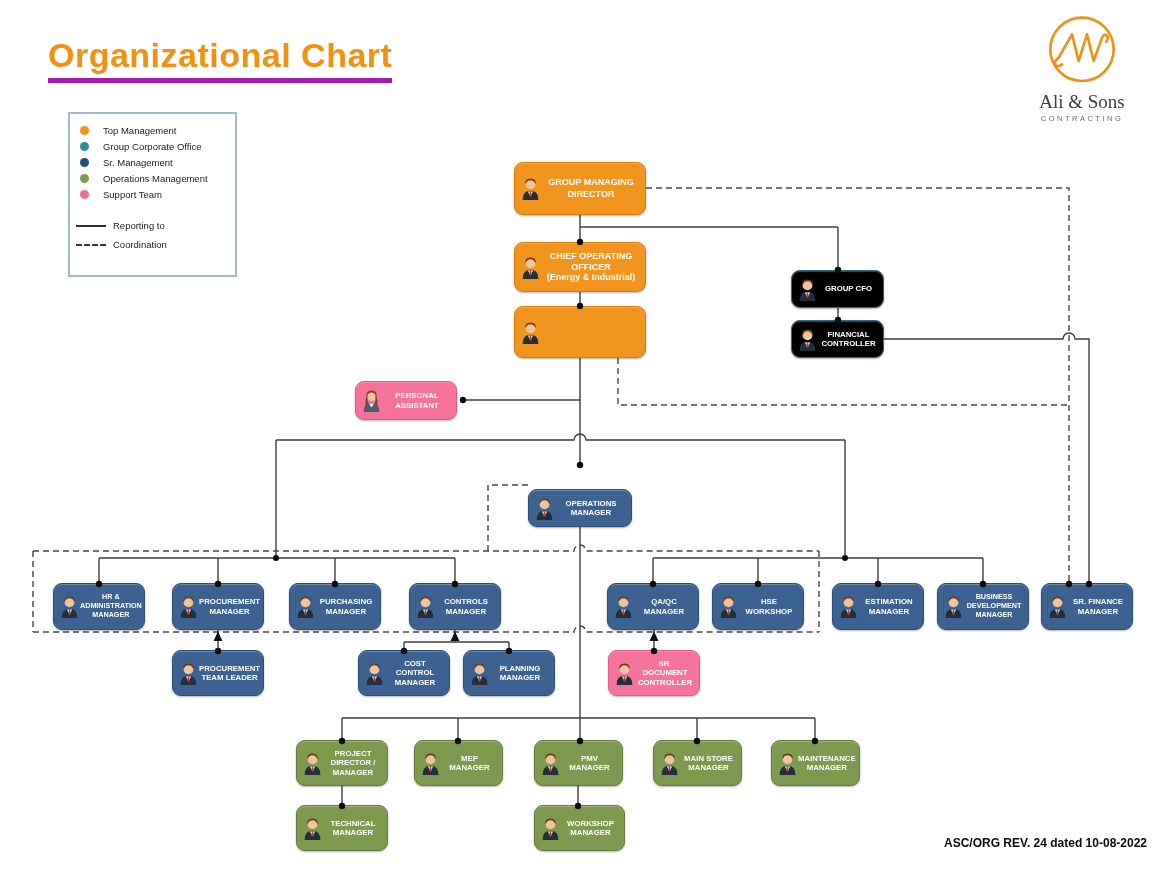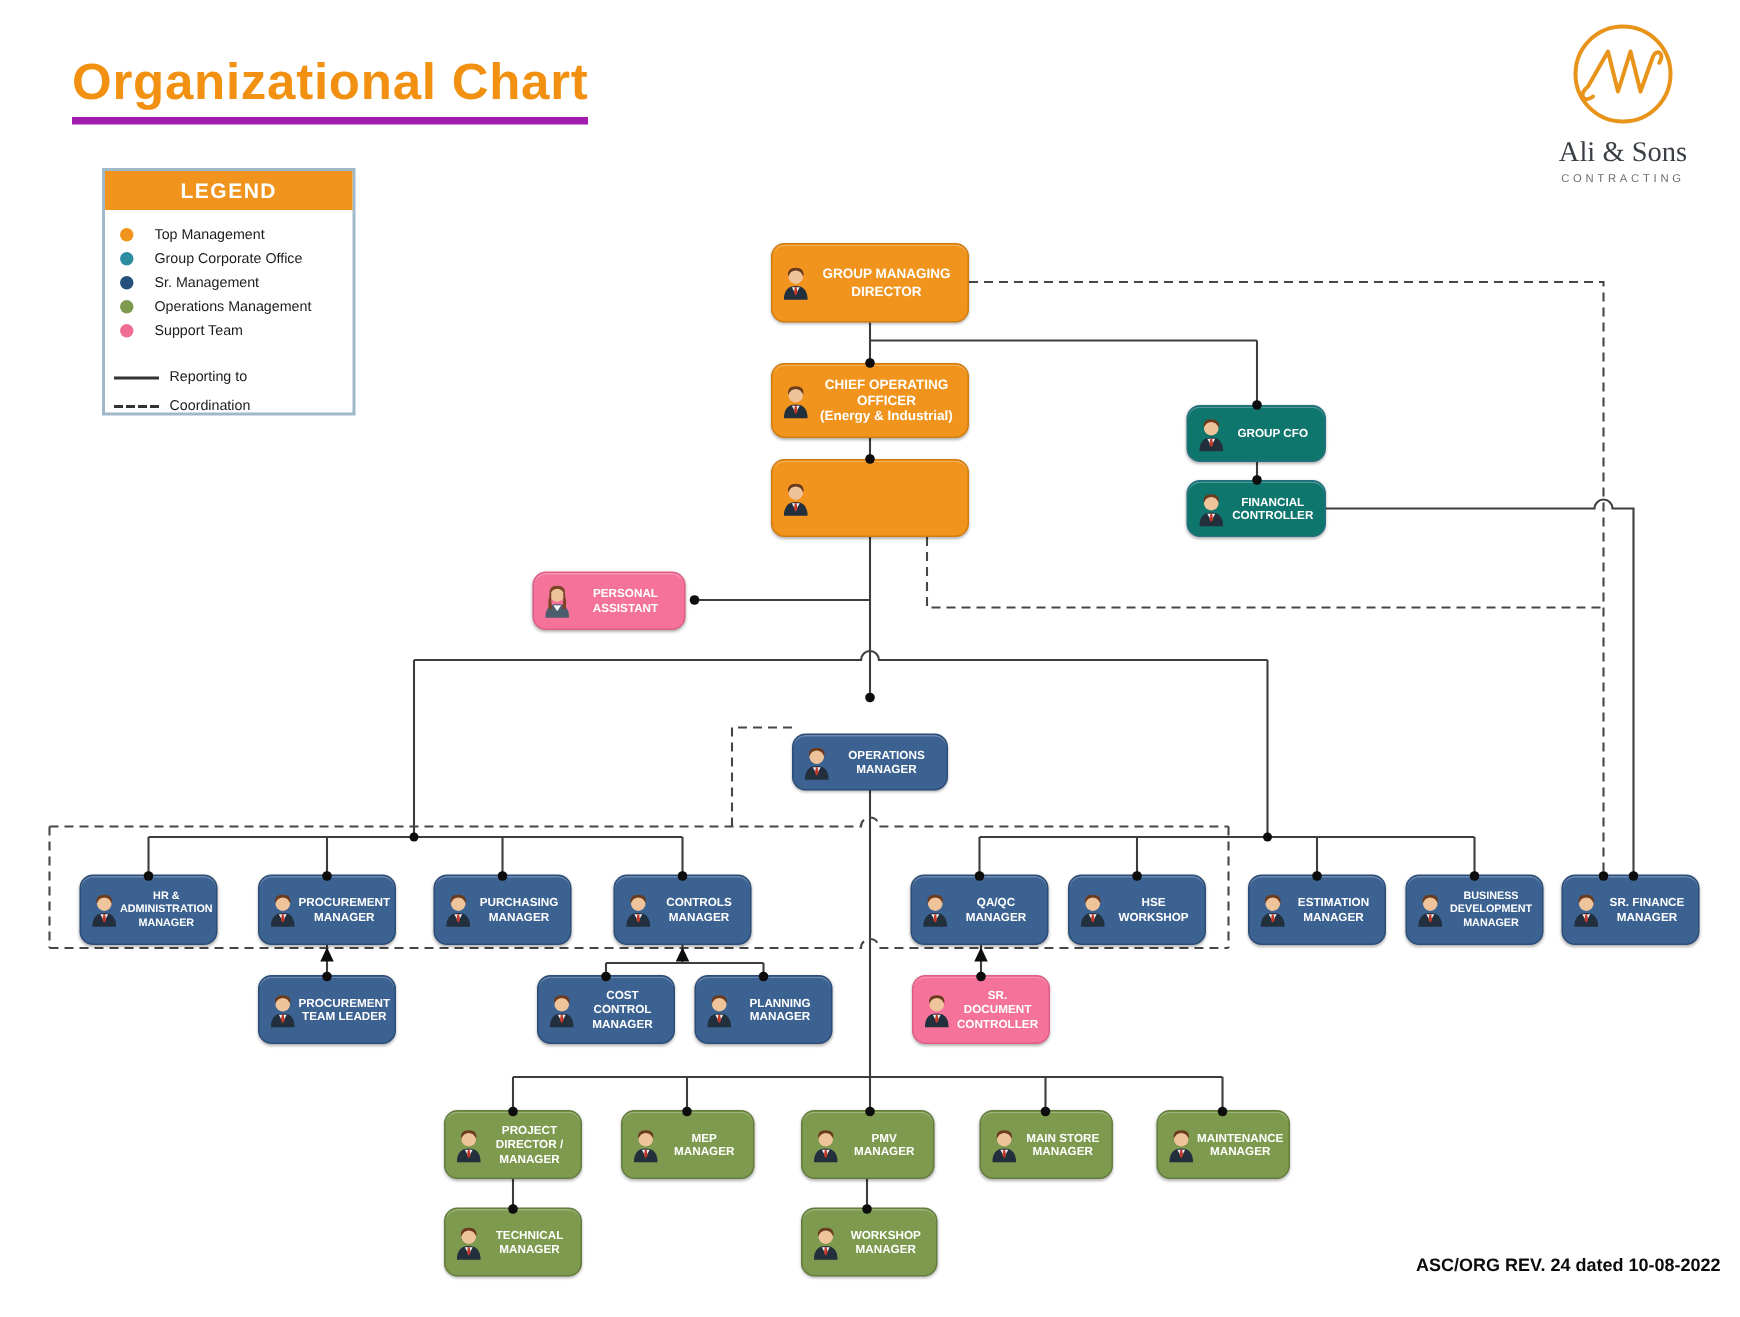--- a/index.html
+++ b/index.html
@@ -45,21 +45,21 @@
     display:flex;align-items:center;box-sizing:border-box;
     padding:2px 4px 2px 5px;z-index:2;text-align:center;
     box-shadow:0 1px 2px rgba(0,0,0,.3), inset 0 1px 0 rgba(255,255,255,.25);
   }
   .node .avatar{flex:0 0 21px;height:25px;}
   .node .avatar svg{width:21px;height:25px;display:block;}
   .node .lbl{flex:1;line-height:1.22;font-size:7.8px;}
   .node.lg .lbl{font-size:9px;line-height:1.25;}
   .node .sub{display:block;}
   .c-top {background:#F0941D;border:1px solid #d27c0e;}
-  .c-corp{background:#0f766e;border:1px solid #23707f;}
+  .c-corp{background:#000000;border:1px solid #23707f;}
   .c-sr  {background:#3C6292;border:1px solid #2c4d77;}
   .c-ops {background:#7D9A4E;border:1px solid #647d3c;}
   .c-sup {background:#F5739B;border:1px solid #df5d85;}
   
   svg.layer{position:absolute;left:0;top:0;pointer-events:none;}
   .lines{z-index:1;}
   .dots{z-index:3;}
 </style>
 </head>
 <body>
@@ -177,21 +177,20 @@
     <circle cx="48" cy="46" r="38" fill="none" stroke="#E8941A" stroke-width="3.2"></circle>
     <path d="M24 64 C16 70 12 62 20 56 L36 28 L44 60 L54 28 L62 60 L72 32 C75 25 82 30 77 37" fill="none" stroke="#E8941A" stroke-width="3.2" stroke-linecap="round" stroke-linejoin="round"></path>
   </svg>
   <div class="company">Ali &amp; Sons</div>
   <div class="tagline">CONTRACTING</div>
 </div>
 
 <div class="footer">ASC/ORG REV. 24 dated 10-08-2022</div>
 
 <div class="legend">
-  <div class="legend-header">LEGEND</div>
   <div class="legend-items">
     <div class="legend-row">
       <span class="legend-dot" style="background: rgb(240, 148, 29);"></span>
       <span class="legend-label">Top Management</span>
     </div>
     <div class="legend-row">
       <span class="legend-dot" style="background: rgb(46, 140, 160);"></span>
       <span class="legend-label">Group Corporate Office</span>
     </div>
     <div class="legend-row">

